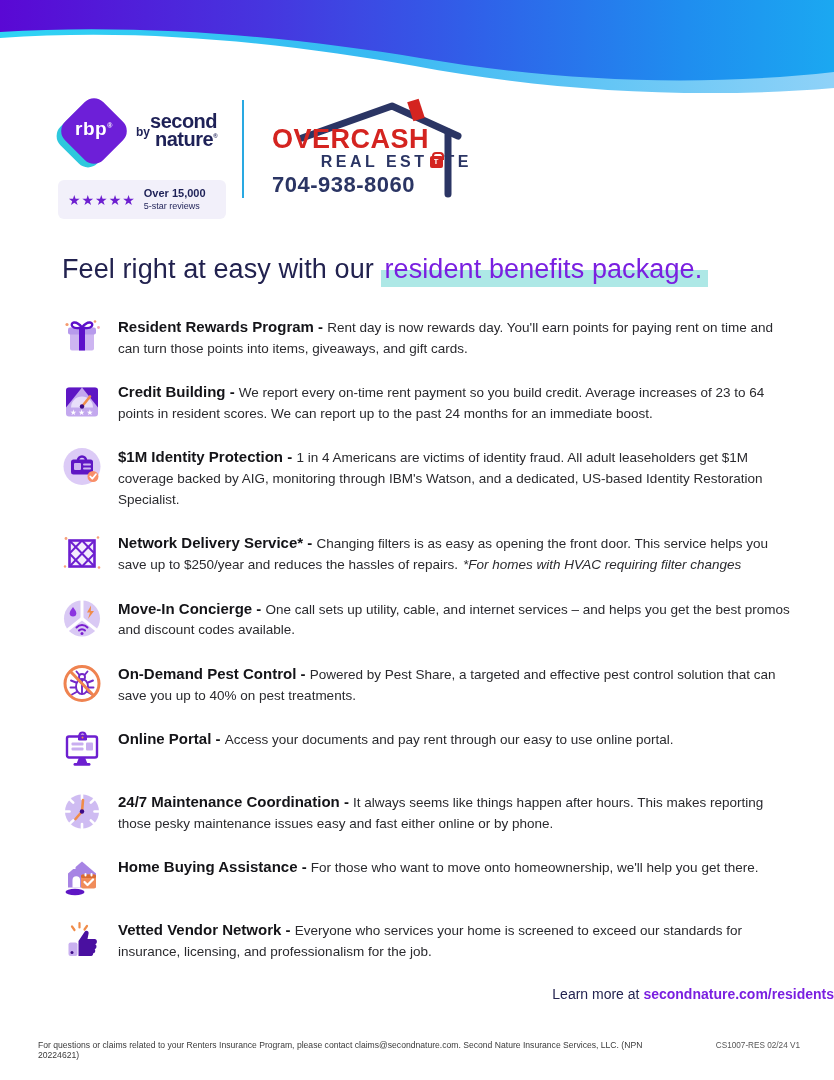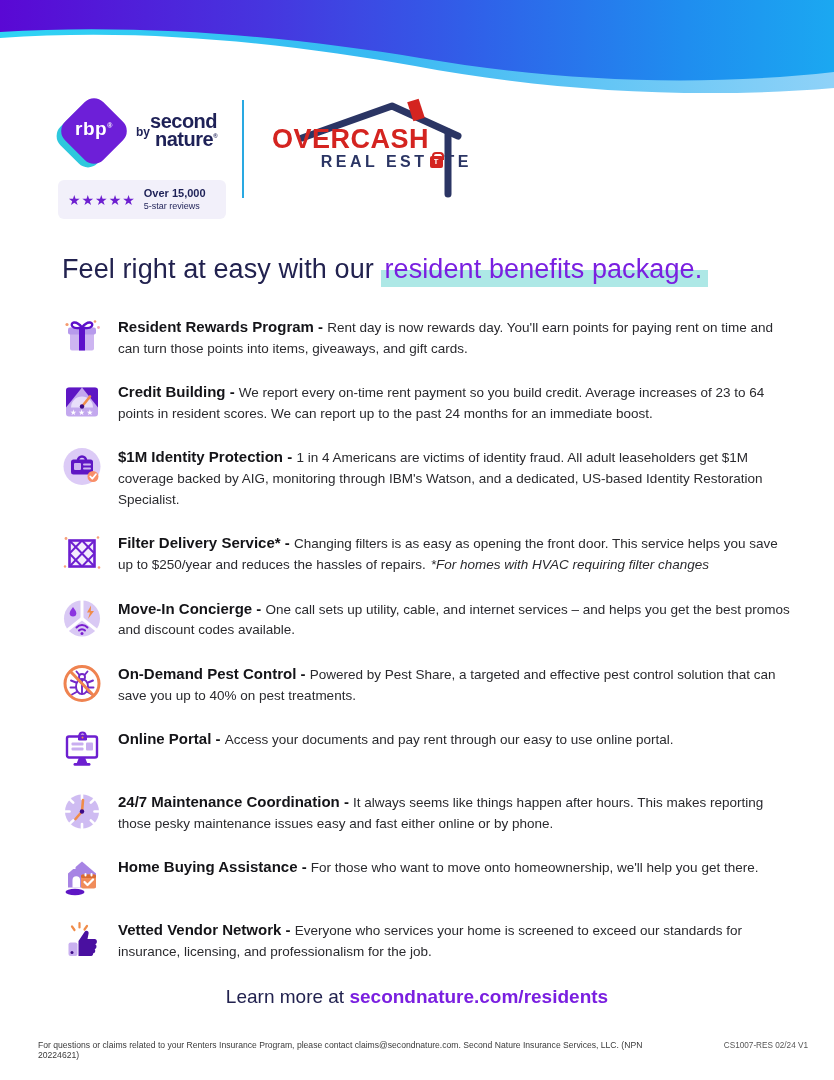--- a/index.html
+++ b/index.html
@@ -52,23 +52,23 @@
   
   .benefits { margin: 28px 38px 0 62px; }
   .benefit { display: flex; gap: 16px; margin-bottom: 21px; min-height: 41px; }
   .b-icon { width: 40px; height: 41px; flex: none; margin-top: 1px; }
   .b-icon svg { width: 100%; height: 100%; display: block; }
   .b-text { font-size: 13.5px; line-height: 1.52; color: #2a2a2e; padding-top: 1px; }
   .b-title, .b-sep { font-weight: bold; font-size: 15px; color: #141418; }
   .b-note { font-style: italic; margin-left: 5px; }
 
   
-  .learn-more { position: absolute; left: 0; top: 986px; width: 100%; text-align: center; font-size: 19px; color: #22224f; }
+  .learn-more { position: absolute; left: 0; top: 986px; width: 100%; text-align: right; font-size: 14px; color: #22224f; }
   .learn-more a { color: #7a1fe0; font-weight: bold; text-decoration: none; }
-  .fine-print-row { position: absolute; left: 38px; right: 26px; top: 1040px; display: flex; justify-content: space-between; align-items: baseline; gap: 19px; }
+  .fine-print-row { position: absolute; left: 38px; right: 34px; top: 1040px; display: flex; justify-content: space-between; align-items: baseline; gap: 19px; }
   .fine-print { font-size: 8.6px; color: #3a3a3a; }
   .doc-code { font-size: 8.2px; color: #555; white-space: nowrap; margin-left: 20px; }
 </style>
 </head>
 <body>
 
 <div class="page">
 
   <svg class="wave-header" viewBox="0 0 834 100" preserveAspectRatio="none">
     <defs>
@@ -118,20 +118,21 @@
         <rect x="138" y="2" width="12" height="20" fill="#d42420" transform="rotate(-18 144 12)"></rect>
         <path d="M176 34 L176 96" fill="none" stroke="#2b3564" stroke-width="7" stroke-linecap="round"></path>
       </svg>
       <div class="oc-text">
         <div class="oc-name">OVERCASH</div>
         <div class="oc-real">
           <span>REAL EST</span>
             <span class="oc-lock">T</span>
             <span>TE</span>
         </div>
+        <div class="oc-phone">704-938-8060</div>
       </div>
     </div>
   </div>
 
   <div class="headline">
     <span>Feel right at easy with our </span><span class="hl">resident benefits package.</span>
   </div>
 
   <div class="benefits">
 
@@ -194,21 +195,21 @@
           <g stroke="#6d1fd0" stroke-width="1.9">
             <line x1="7.5" y1="8" x2="32.5" y2="34"></line>
             <line x1="32.5" y1="8" x2="7.5" y2="34"></line>
             <line x1="7.5" y1="21" x2="20" y2="8"></line>
             <line x1="20" y1="8" x2="32.5" y2="21"></line>
             <line x1="7.5" y1="21" x2="20" y2="34"></line>
             <line x1="20" y1="34" x2="32.5" y2="21"></line>
           </g>
         </svg>
       </span>
-      <span class="b-text"><span class="b-title">Filter Delivery Service*</span><span class="b-sep"> - </span><span>Changing filters is as easy as opening the front door. This service helps you save up to $250/year and reduces the hassles of repairs.</span><span class="b-note">*For homes with HVAC requiring filter changes</span></span>
+      <span class="b-text"><span class="b-title">Network Delivery Service*</span><span class="b-sep"> - </span><span>Changing filters is as easy as opening the front door. This service helps you save up to $250/year and reduces the hassles of repairs.</span><span class="b-note">*For homes with HVAC requiring filter changes</span></span>
     </div>
 
     <div class="benefit">
       <span class="b-icon">
         <svg viewBox="0 0 40 40">
           <circle cx="20" cy="20" r="18" fill="#d9c9f4"></circle>
           <g stroke="#ffffff" stroke-width="3">
             <line x1="20" y1="20" x2="20" y2="1"></line>
             <line x1="20" y1="20" x2="35" y2="32"></line>
             <line x1="20" y1="20" x2="5" y2="32"></line>

